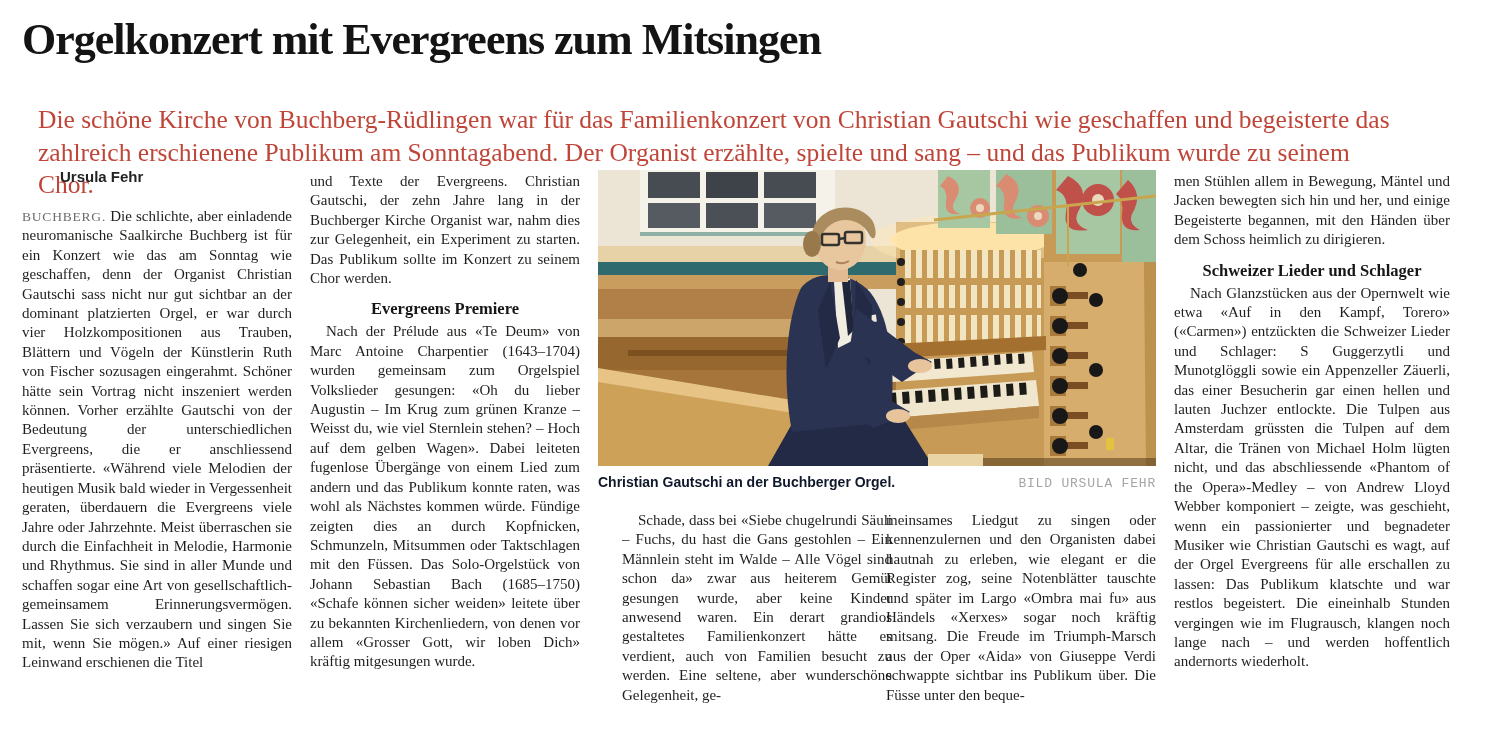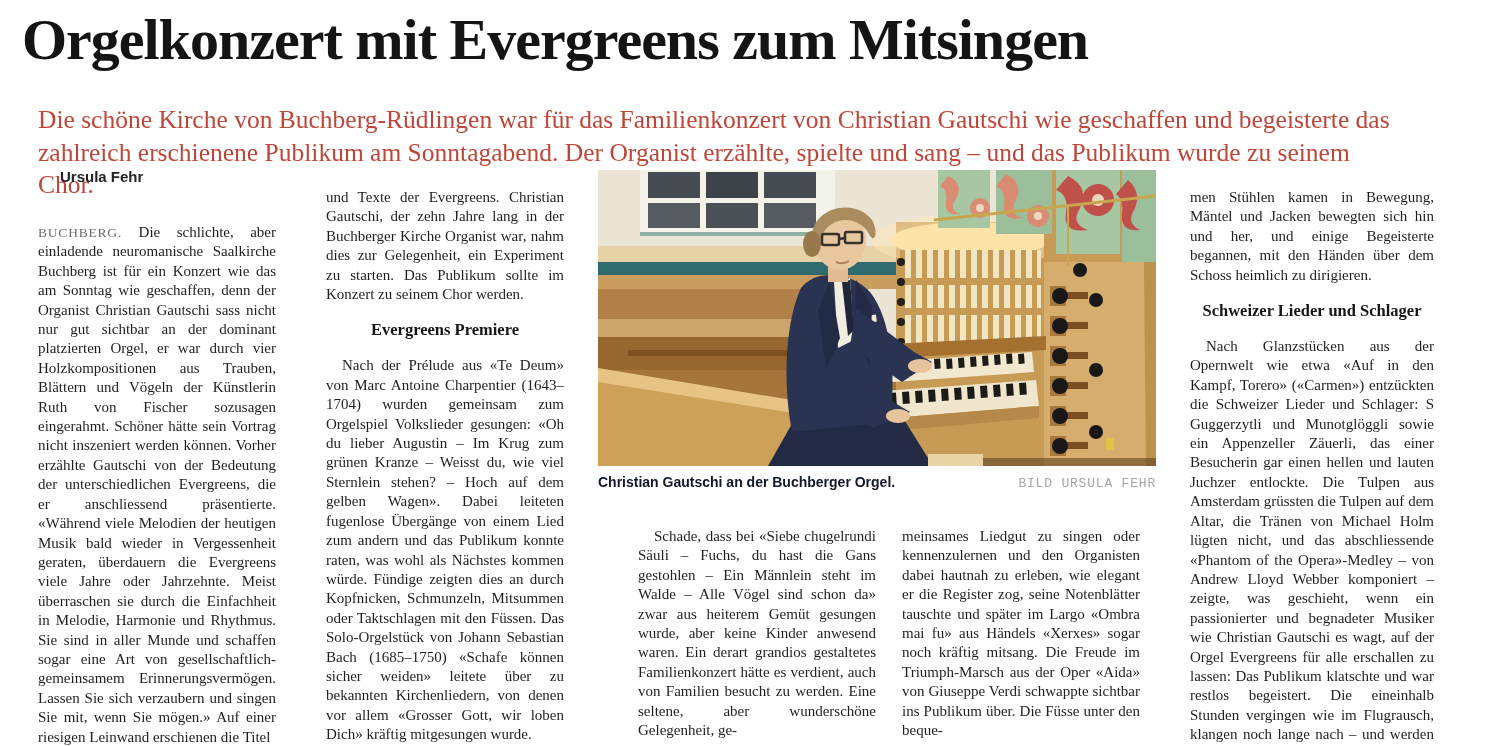--- a/index.html
+++ b/index.html
@@ -9,40 +9,40 @@
     background:#ffffff;
     overflow:hidden;
     font-family:"Liberation Serif", serif;
     color:#1e1e1c;
   }
   .headline{
     position:absolute;left:22px;top:8px;width:1420px;
     margin:0;
     font-family:"Liberation Serif", serif;
     font-weight:700;
-    font-size:58px;line-height:64px;
+    font-size:44px;line-height:64px;
     letter-spacing:-1px;
     color:#141414;
   }
   .lead{
     position:absolute;left:22px;top:88px;width:1368px;
     margin:16px;
     font-size:25.5px;line-height:32.5px;
     color:var(--lead-color,#bf4538);
   }
   .byline{
     position:absolute;left:22px;top:168px;width:270px;
     font-family:"Liberation Sans", sans-serif;
     font-weight:700;font-size:15px;color:#222;margin-left:38px;
   }
   .col{
     position:absolute;width:270px;overflow:hidden;
     font-size:15px;line-height:19.4px;
   }
-  .col p{margin:16px;text-align:justify;hyphens:auto;-webkit-hyphens:auto;overflow-wrap:break-word;}
+  .col p{margin:0;text-align:justify;hyphens:auto;-webkit-hyphens:auto;overflow-wrap:break-word;}
   .col p.indent{text-indent:16px;}
   .col1{left:22px;top:207px;height:539px;}
   .col2{left:310px;top:172px;height:574px;}
   .col3{left:622px;top:511px;height:235px;}
   .col4{left:886px;top:511px;height:235px;}
   .col5{left:1174px;top:172px;width:276px;height:574px;}
   .kicker{
     color:var(--kicker-color,#6d6d6d);
     font-size:13.5px;
     letter-spacing:0.8px;
@@ -303,18 +303,18 @@
 
   <div class="col col3">
     <p class="indent">Schade, dass bei «Siebe chugelrundi Säuli – Fuchs, du hast die Gans gestohlen – Ein Männlein steht im Walde – Alle Vögel sind schon da» zwar aus heiterem Gemüt gesungen wurde, aber keine Kinder anwesend waren. Ein derart grandios gestaltetes Familienkonzert hätte es verdient, auch von Familien besucht zu werden. Eine seltene, aber wunderschöne Gelegenheit, ge-</p>
   </div>
 
   <div class="col col4">
     <p>meinsames Liedgut zu singen oder kennenzulernen und den Organisten dabei hautnah zu erleben, wie elegant er die Register zog, seine Notenblätter tauschte und später im Largo «Ombra mai fu» aus Händels «Xerxes» sogar noch kräftig mitsang. Die Freude im Triumph-Marsch aus der Oper «Aida» von Giuseppe Verdi schwappte sichtbar ins Publikum über. Die Füsse unter den beque-</p>
   </div>
 
   <div class="col col5">
-    <p>men Stühlen kamen in Bewegung, Mäntel und Jacken bewegten sich hin und her, und einige Begeisterte begannen, mit den Händen über dem Schoss heimlich zu dirigieren.</p>
+    <p>men Stühlen allem in Bewegung, Mäntel und Jacken bewegten sich hin und her, und einige Begeisterte begannen, mit den Händen über dem Schoss heimlich zu dirigieren.</p>
     <h3 class="subhead">Schweizer Lieder und Schlager</h3>
     <p class="indent">Nach Glanzstücken aus der Opernwelt wie etwa «Auf in den Kampf, Torero» («Carmen») entzückten die Schweizer Lieder und Schlager: S Guggerzytli und Munotglöggli sowie ein Appenzeller Zäuerli, das einer Besucherin gar einen hellen und lauten Juchzer entlockte. Die Tulpen aus Amsterdam grüssten die Tulpen auf dem Altar, die Tränen von Michael Holm lügten nicht, und das abschliessende «Phantom of the Opera»-Medley – von Andrew Lloyd Webber komponiert – zeigte, was geschieht, wenn ein passionierter und begnadeter Musiker wie Christian Gautschi es wagt, auf der Orgel Evergreens für alle erschallen zu lassen: Das Publikum klatschte und war restlos begeistert. Die eineinhalb Stunden vergingen wie im Flugrausch, klangen noch lange nach – und werden hoffentlich andernorts wiederholt.</p>
   </div>
 
 </div>
 
 </body></html>

